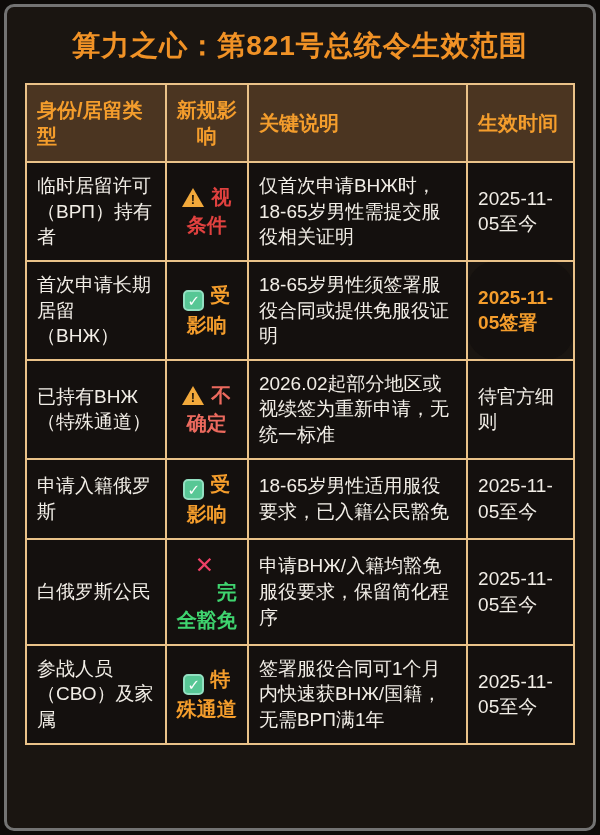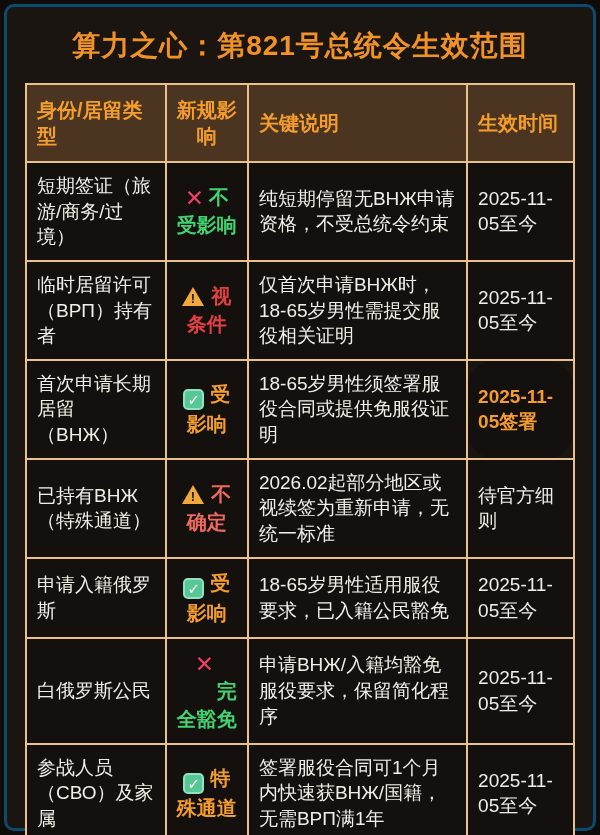--- a/index.html
+++ b/index.html
@@ -3,21 +3,21 @@
 <meta charset="utf-8">
 <style>
   html,body{margin:0;padding:0;}
   body{
     width:600px;height:835px;position:relative;overflow:hidden;
     background:#0e0b09;
     font-family:"Liberation Sans","DejaVu Sans",sans-serif;
   }
   .frame{
     position:absolute;inset:4px;
-    border:3px solid #0c4a6e;border-radius:10px;
+    border:3px solid #737373;border-radius:10px;
     background:#1a1511;
     display:flex;flex-direction:column;
     padding:8px 18px 4px;box-sizing:border-box;
   }
   .title{
     text-align:center;color:#f19226;font-size:28px;font-weight:bold;
     letter-spacing:1px;margin:12px 0 18px;flex:0 0 auto;
   }
   table{
     width:100%;border-collapse:collapse;table-layout:fixed;flex:0 0 auto;
@@ -73,26 +73,20 @@
       </colgroup>
     <thead>
       <tr>
         <th>身份/居留类型</th>
         <th class="center">新规影响</th>
         <th>关键说明</th>
         <th>生效时间</th>
       </tr>
     </thead>
     <tbody>
-    <tr>
-      <td>短期签证（旅游/商务/过境）</td>
-      <td class="impact"><i class="icon-x">✕</i><span style="color: rgb(63, 212, 111);">不受影响</span></td>
-      <td>纯短期停留无ВНЖ申请资格，不受总统令约束</td>
-      <td class="time">2025-11-05至今</td>
-    </tr>
 
     <tr>
       <td>临时居留许可（ВРП）持有者</td>
       <td class="impact"><i class="icon-warn"></i><span style="color: rgb(224, 65, 63);">视条件</span></td>
       <td>仅首次申请ВНЖ时，18-65岁男性需提交服役相关证明</td>
       <td class="time">2025-11-05至今</td>
     </tr>
 
     <tr>
       <td>首次申请长期居留（ВНЖ）</td>

